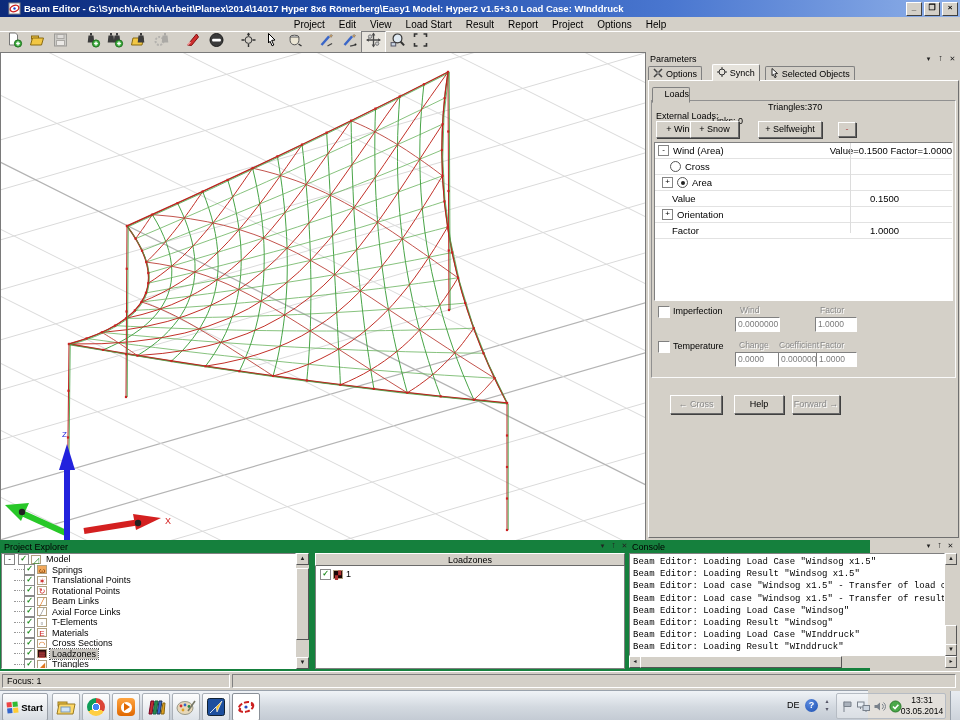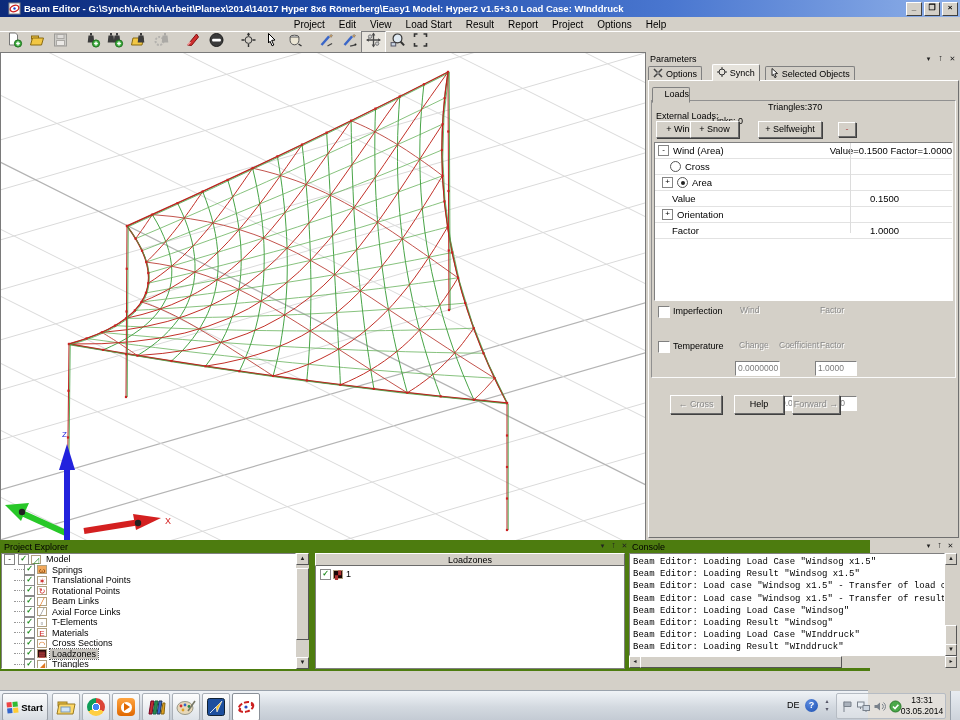--- a/index.html
+++ b/index.html
@@ -46,25 +46,25 @@
   .ptree-vline{position:absolute;left:195px;top:0;width:1px;height:90px;background:#dcdcdc;}
   .ptree-row{display:flex;height:15px;border-bottom:1px solid #e2e2e2;font-size:9.5px;align-items:center;}
   .pt-left{width:195px;display:flex;align-items:center;overflow:hidden;}
   .pt-right{flex:1;padding-left:3px;white-space:nowrap;}
   .expander{width:9px;height:9px;border:1px solid #848484;background:#fff;font-size:8px;line-height:7px;
     text-align:center;margin-right:4px;flex:none;}
   .radio{width:9px;height:9px;border:1px solid #555;border-radius:50%;background:#fff;margin-right:4px;flex:none;
     display:flex;align-items:center;justify-content:center;}
   .radio .dot{width:4px;height:4px;border-radius:50%;background:#222;}
   .sunken-field{background:#fff;border:1px solid;border-color:#808080 #fff #fff #808080;
-    font-size:8.5px;color:#7a7a7a;padding-left:2px;line-height:12px;overflow:hidden;white-space:nowrap;margin-top:44px;}
+    font-size:8.5px;color:#7a7a7a;padding-left:2px;line-height:12px;overflow:hidden;white-space:nowrap;}
   .cb{width:10px;height:10px;background:#fff;border:1px solid;border-color:#808080 #fff #fff #808080;
     font-size:9px;line-height:9px;text-align:center;color:#1e8a1e;font-weight:bold;}
   
-  #dock-area{left:0;top:540px;width:870px;height:131px;background:#4d7c0f;}
+  #dock-area{left:0;top:540px;width:870px;height:131px;background:#15803d;}
   .dock-hdr{font-size:9px;}
   #pe-body{left:1px;top:13px;width:295px;height:116px;background:#fff;border:1px solid;
     border-color:#808080 #fff #fff #808080;overflow:hidden;box-sizing:border-box;}
   .pe-row{display:flex;align-items:center;height:10.5px;font-size:9px;white-space:nowrap;}
   .pe-ico{width:10px;height:9px;font-size:8px;line-height:9px;text-align:center;margin:0 3px 0 2px;flex:none;
     border:1px solid #b0a080;box-sizing:border-box;}
   .pe-label{padding:0 2px;}
   .pe-label.sel{background:#c6c3bd;outline:1px dotted #555;}
   .stub{width:10px;border-top:1px dotted #999;margin-left:12px;flex:none;}
   .cb2{width:9px;height:9px;background:#fff;border:1px solid #8a8a8a;font-size:8px;line-height:8px;
@@ -642,20 +642,24 @@
       <div class="sb-btn" style="width:10px;height:10px;position:absolute;bottom:0">▼</div>
     </div>
 
     <div class="abs scrollbar" style="left:629px;top:116px;width:328px;height:12px">
       <div class="sb-btn" style="width:10px;height:10px;position:absolute;left:0">◂</div>
       <div class="sb-thumb" style="height:10px;position:absolute;left:11px;width:200px"></div>
       <div class="sb-btn" style="width:10px;height:10px;position:absolute;right:0">▸</div>
     </div>
   </div>
 
+  <div id="statusbar" class="abs">
+    <div class="status-cell" style="left:2px;width:228px">Focus: 1</div>
+    <div class="status-cell" style="left:232px;width:724px"></div>
+  </div>
 
   <div id="taskbar" class="abs">
     <div id="start-btn" class="abs">
       <span class="flag">
         <i style="background:#e44"></i>
           <i style="background:#3b3"></i>
           <i style="background:#36c"></i>
           <i style="background:#fc3"></i>
       </span>
       <span id="start-label">Start</span>

